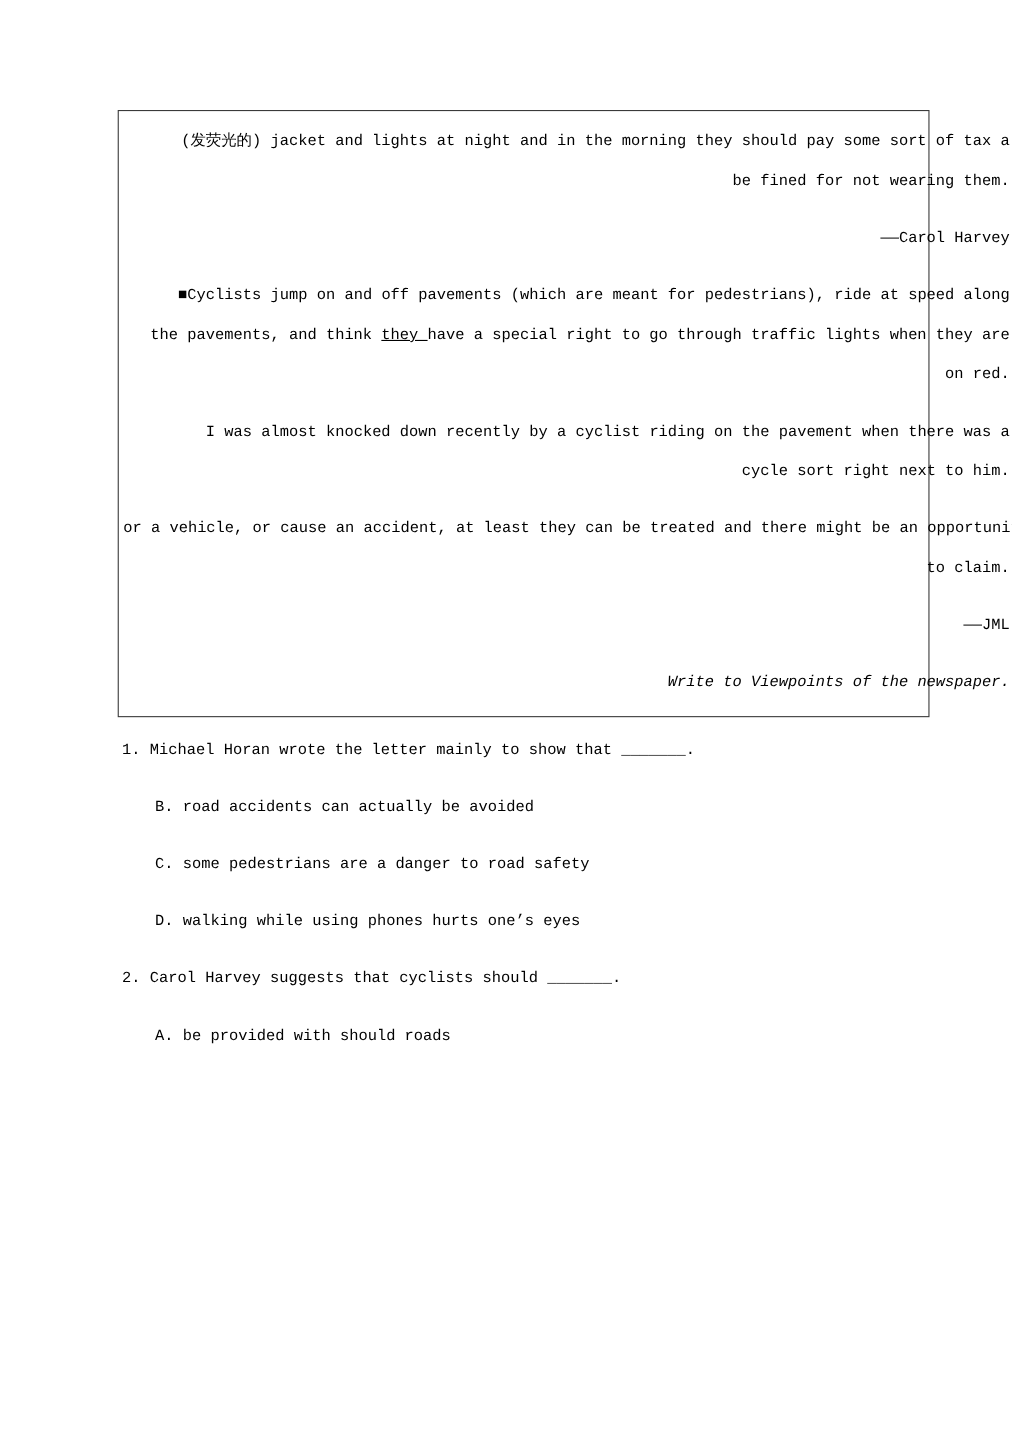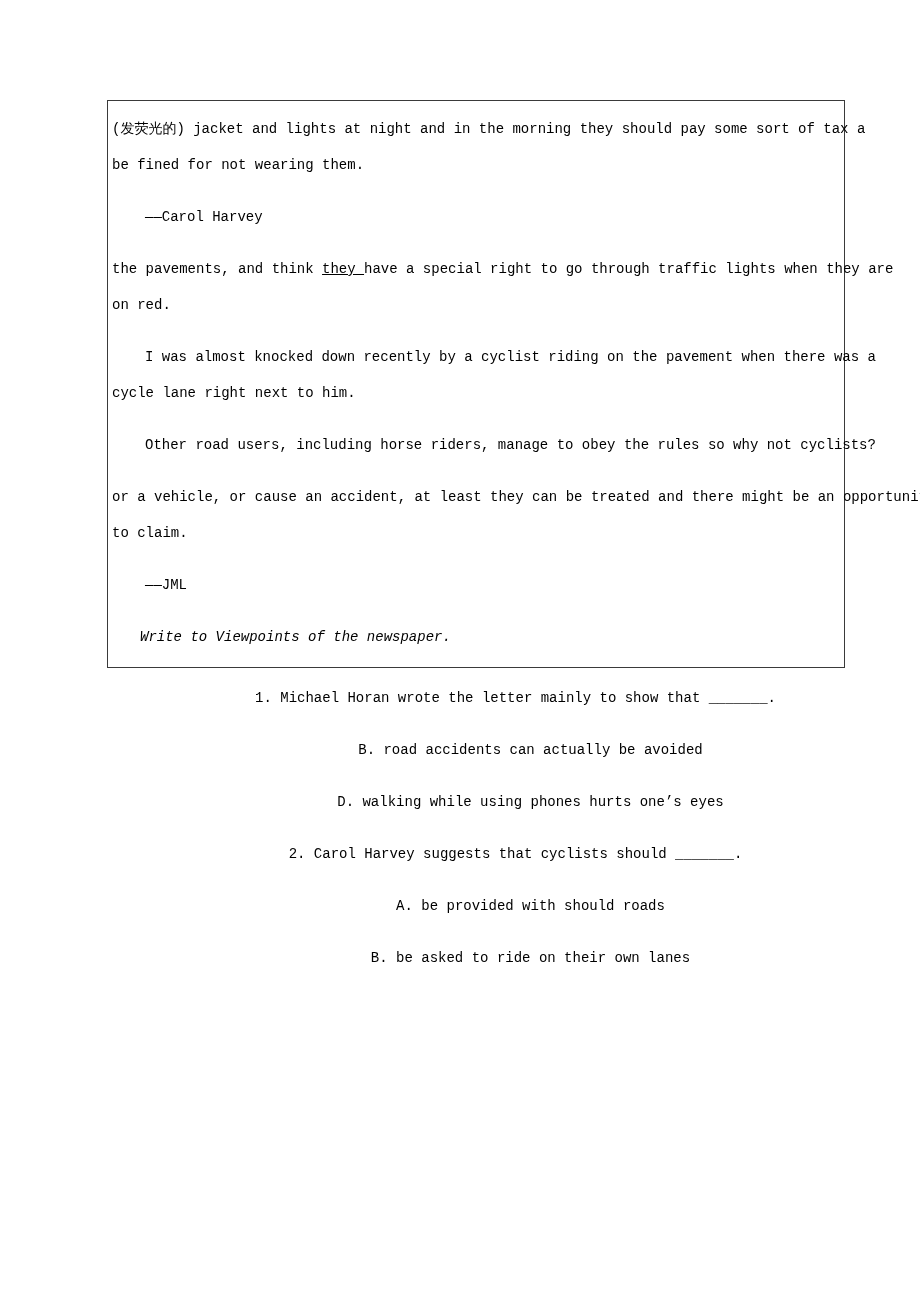--- a/index.html
+++ b/index.html
@@ -22,26 +22,27 @@
     padding: 10px 0 12px 4px;
   }
   .passage-text { width: 806px; }
 
   .para { margin-top: 16px; }
   .para:first-child { margin-top: 0; }
   .line {
     height: 36px;
     line-height: 36px;
     white-space: nowrap;
+    text-align: right;
   }
   .indent { padding-left: 33px; }
   .italic { font-style: italic; margin-left: 28px; }
   .u { text-decoration: underline; }
 
-  .questions { margin-top: 12px; margin-left: 4px; text-align: center; }
+  .questions { margin-top: 12px; margin-left: 4px; }
   .q-line {
     line-height: 36px;
     margin-bottom: 16px;
     white-space: nowrap;
   }
   .q-opt { padding-left: 30px; }
 </style>
 </head>
 <body>
 
@@ -54,32 +55,30 @@
         <div class="para">
           <div class="line">(发荧光的) jacket and lights at night and in the morning they should pay some sort of tax a</div>
           <div class="line">be fined for not wearing them.</div>
         </div>
 
         <div class="para">
           <div class="line indent">——Carol Harvey</div>
         </div>
 
         <div class="para">
+          <div class="line indent">■Cyclists jump on and off pavements (which are meant for pedestrians), ride at speed along</div>
           <div class="line"><span>the pavements, and think </span><span class="u">they </span><span>have a special right to go through traffic lights when they are</span></div>
           <div class="line">on red.</div>
         </div>
 
         <div class="para">
           <div class="line indent">I was almost knocked down recently by a cyclist riding on the pavement when there was a</div>
-          <div class="line">cycle lane right next to him.</div>
+          <div class="line">cycle sort right next to him.</div>
         </div>
 
-        <div class="para">
-          <div class="line indent">Other road users, including horse riders, manage to obey the rules so why not cyclists?</div>
-        </div>
 
         <div class="para">
           <div class="line">or a vehicle, or cause an accident, at least they can be treated and there might be an opportunity</div>
           <div class="line">to claim.</div>
         </div>
 
         <div class="para">
           <div class="line indent">——JML</div>
         </div>
 
@@ -87,22 +86,22 @@
           <div class="line italic">Write to Viewpoints of the newspaper.</div>
         </div>
 
       </div>
     </div>
 
     <div class="questions">
 
       <div class="q-line">1. Michael Horan wrote the letter mainly to show that _______.</div>
       <div class="q-line q-opt">B. road accidents can actually be avoided</div>
+      <div class="q-line q-opt">C. some pedestrians are a danger to road safety</div>
       <div class="q-line q-opt">D. walking while using phones hurts one’s eyes</div>
 
       <div class="q-line">2. Carol Harvey suggests that cyclists should _______.</div>
       <div class="q-line q-opt">A. be provided with should roads</div>
-      <div class="q-line q-opt">B. be asked to ride on their own lanes</div>
 
     </div>
 
   </div>
 </div>
 
 </body></html>

